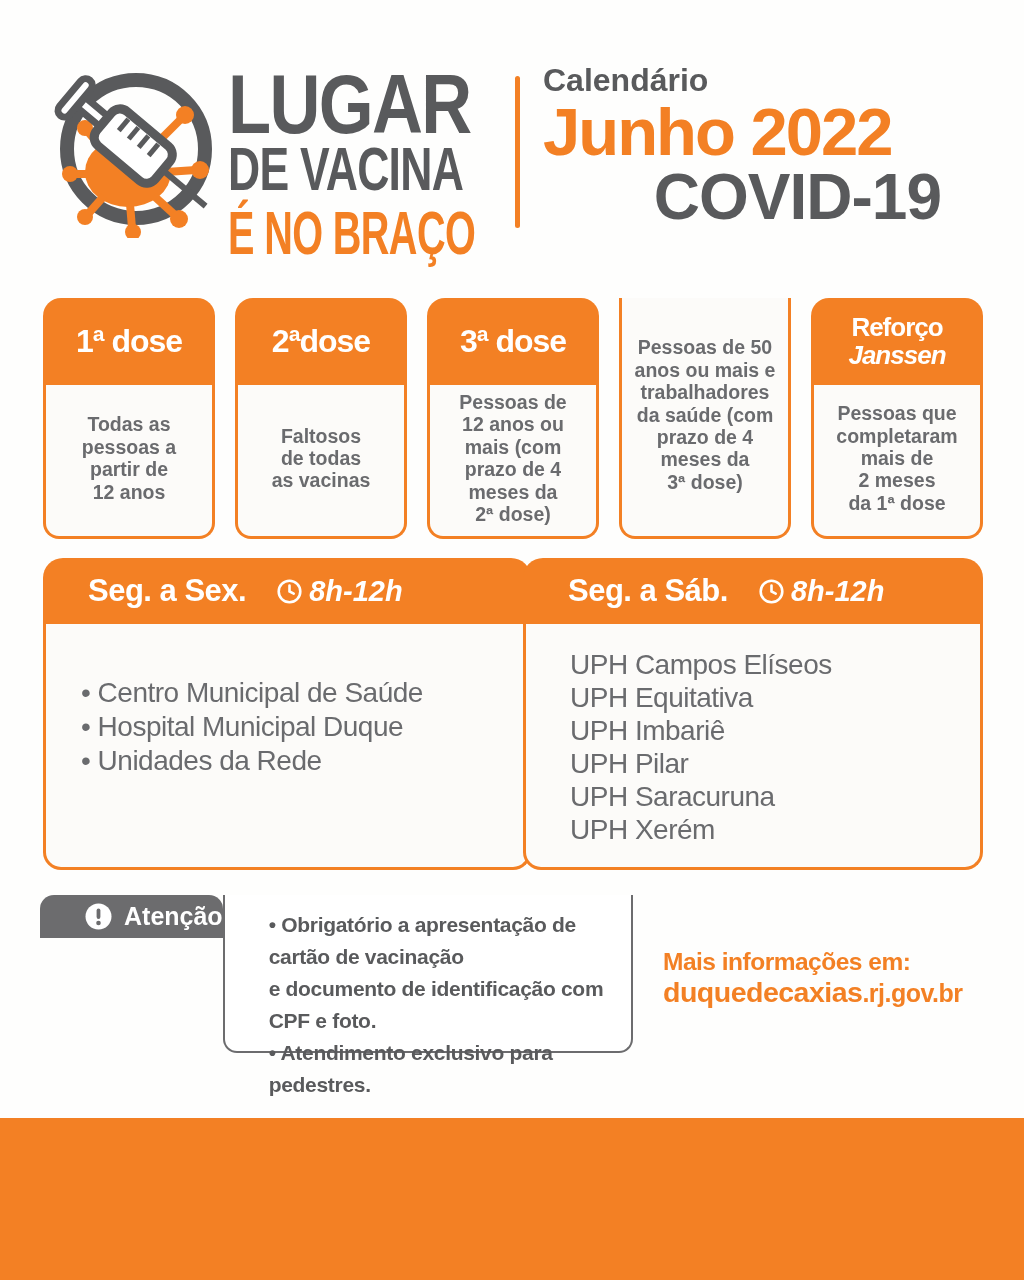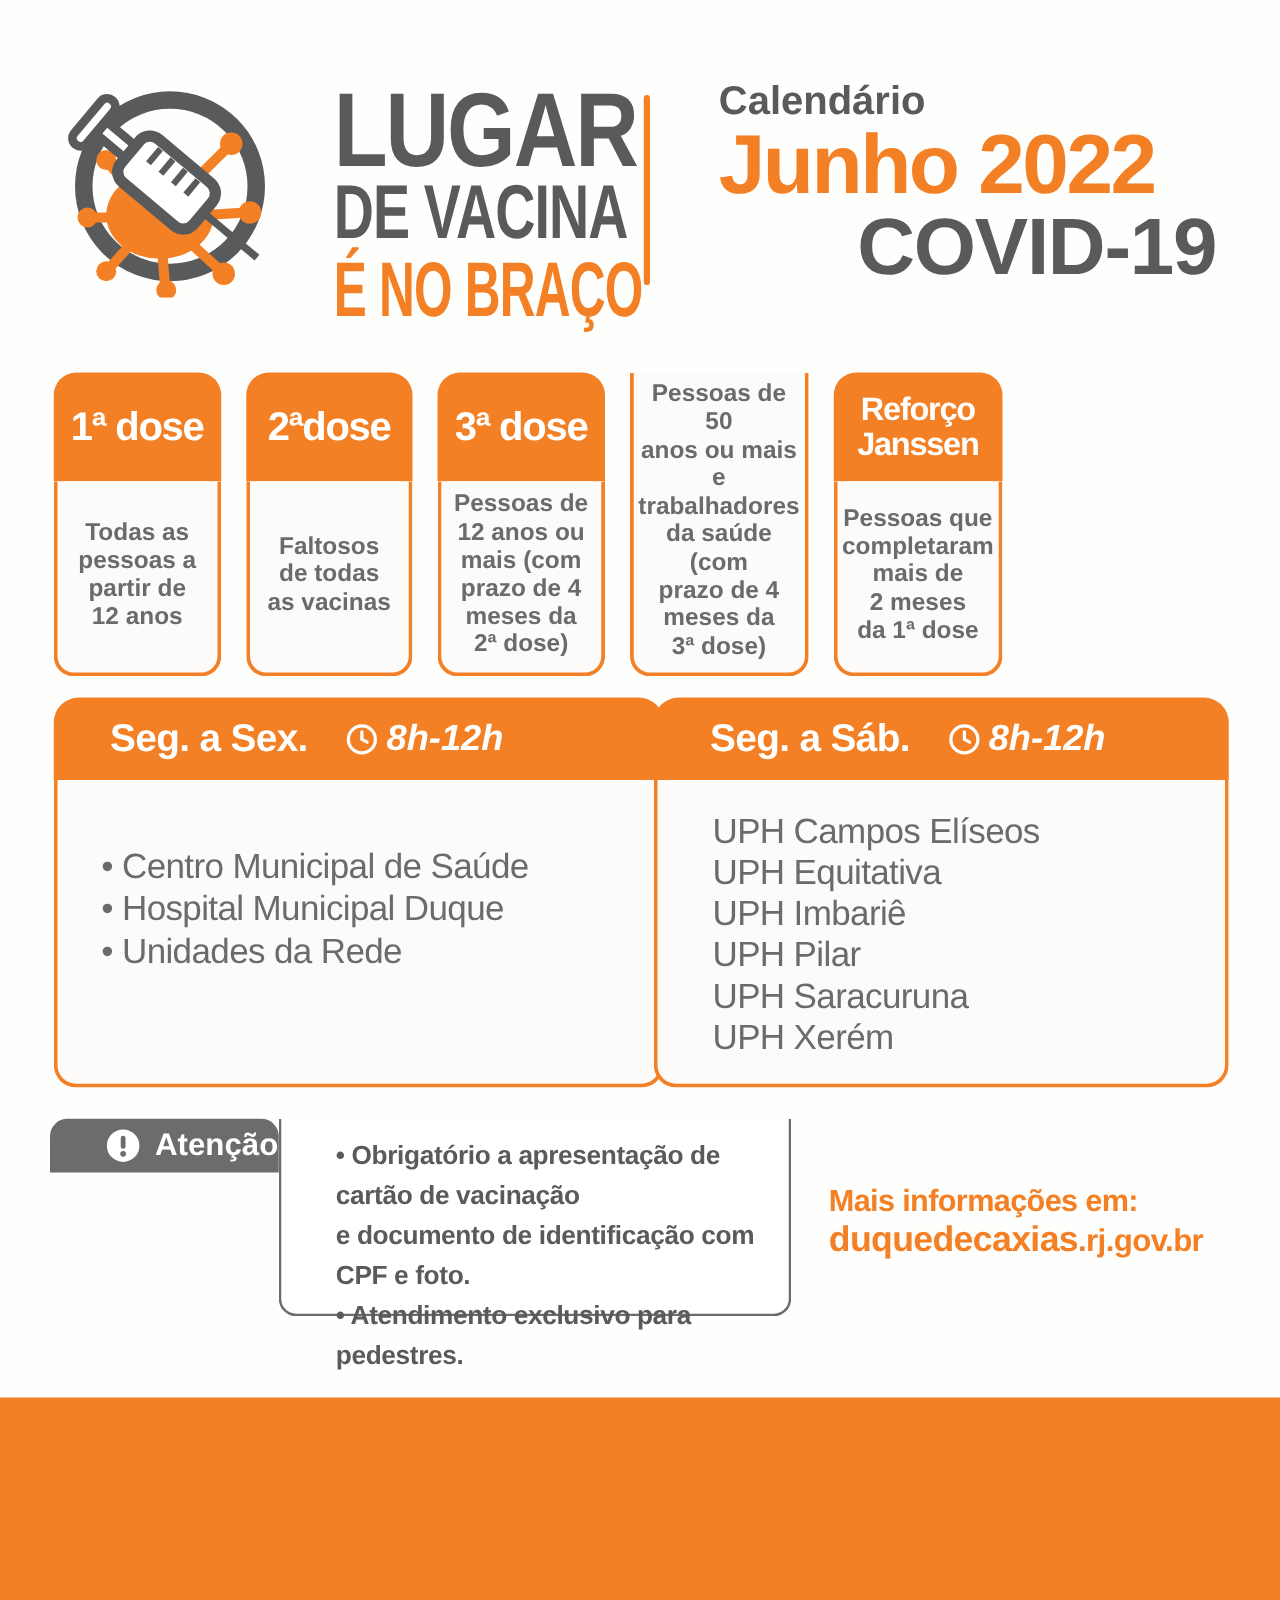--- a/index.html
+++ b/index.html
@@ -9,37 +9,37 @@
     --gray-mid:#6C6C6E;
     --card-bg:#FCFBF9;
   }
   html,body{margin:0;padding:0;background:#e8e8e8;}
   .page{
     position:relative;width:1024px;height:1280px;background:#FEFEFD;
     font-family:"Liberation Sans", sans-serif;overflow:hidden;margin:0 auto;
   }
   
   .logo-badge{position:absolute;left:48px;top:56px;width:176px;height:182px;}
-  .logo-text{position:absolute;left:228px;top:72px;color:var(--gray-dark);font-weight:800;margin-left:39px;}
+  .logo-text{position:absolute;left:228px;top:72px;color:var(--gray-dark);font-weight:800;}
   .logo-l1{font-size:84px;line-height:.78;letter-spacing:-2px;transform:scaleX(.84);transform-origin:left top;}
   .logo-l2{font-size:61px;line-height:1.02;letter-spacing:-1px;transform:scaleX(.73);transform-origin:left top;}
   .logo-l3{font-size:62px;line-height:1.05;letter-spacing:-1px;color:var(--orange);transform:scaleX(.64);transform-origin:left top;}
   .hdr-divider{position:absolute;left:515px;top:76px;width:5px;height:152px;background:var(--orange);border-radius:3px;}
-  .hdr-right{position:absolute;left:543px;top:64px;width:398px;margin-left:32px;}
+  .hdr-right{position:absolute;left:543px;top:64px;width:398px;}
   .cal-label{font-size:32px;font-weight:800;color:var(--gray-dark);line-height:1.05;}
   .cal-month{font-size:67px;font-weight:800;color:var(--orange);line-height:1.0;letter-spacing:-2px;}
   .cal-disease{font-size:64px;font-weight:800;color:var(--gray-dark);line-height:1.0;letter-spacing:-1px;text-align:right;}
   
-  .dose-row{position:absolute;left:43px;top:298px;width:759px;height:235px;
+  .dose-row{position:absolute;left:43px;top:298px;width:940px;height:235px;
     display:grid;grid-template-columns:repeat(5,1fr);gap:20px;}
   .dose-card{display:flex;flex-direction:column;}
   .dose-head{height:87px;background:var(--orange);border-radius:18px 18px 0 0;
     display:flex;flex-direction:column;align-items:center;justify-content:center;
     color:#fff;font-weight:800;font-size:32px;letter-spacing:-1px;}
-  .dose-head .sub{}
+  .dose-head .sub{font-style:italic;}
   .dose-card.small-title .dose-head{font-size:26px;line-height:1.05;}
   .dose-body{flex:1;background:var(--card-bg);border:3px solid var(--orange);border-top:none;
     border-radius:0 0 16px 16px;display:flex;align-items:center;justify-content:center;
     text-align:center;color:var(--gray-text);font-weight:700;font-size:19.5px;line-height:1.15;
     white-space:pre-line;padding:6px 4px 10px;}
   
   .sched{position:absolute;top:558px;height:312px;display:flex;flex-direction:column;}
   .sched.left{left:43px;width:488px;}
   .sched.right{left:523px;width:460px;}
   .sched-head{height:66px;background:var(--orange);border-radius:20px 20px 0 0;

